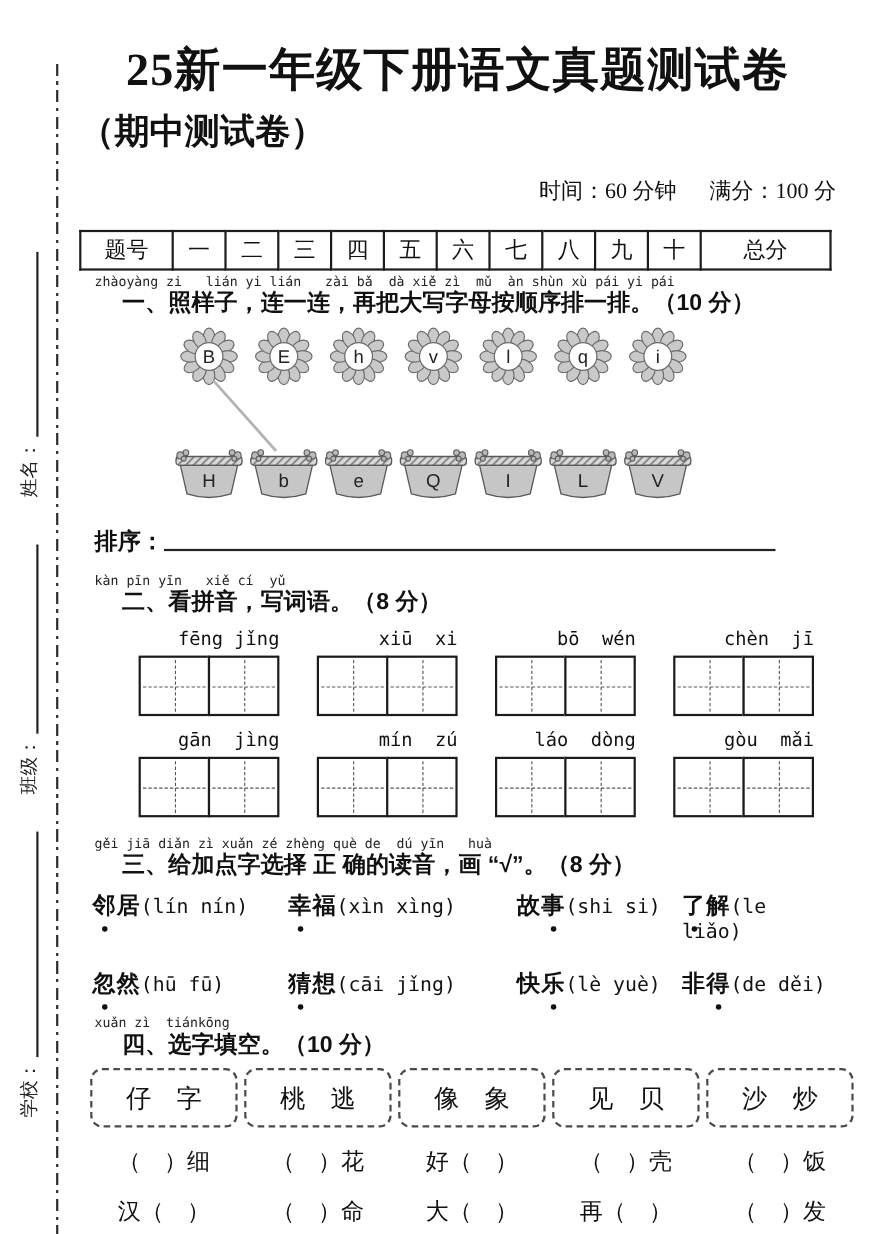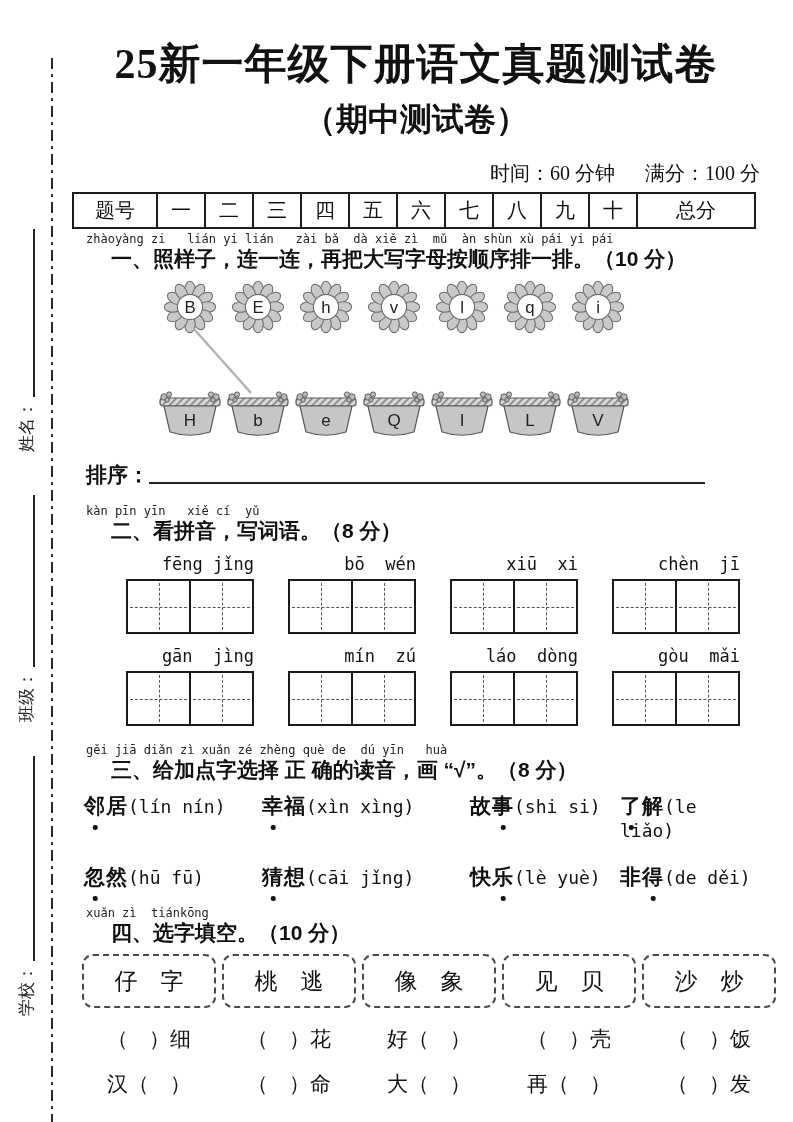--- a/index.html
+++ b/index.html
@@ -14,26 +14,26 @@
   #side-class{top:722px;left:15px;}
   #side-school{top:1016px;left:15px;}
   .side-blank{display:inline-block;border-bottom:2px solid #222;margin-left:4px;vertical-align:-3px;}
   #side-name .side-blank{width:168px;}
   #side-class .side-blank{width:172px;}
   #side-school .side-blank{width:205px;}
   
   .main{position:absolute;left:72px;top:0;width:688px;}
   .title{margin:40px 0 0 0;text-align:center;font-family:"Liberation Serif",serif;
     font-weight:900;font-size:42px;line-height:1.15;letter-spacing:1px;}
-  .subtitle{margin:10px 0 0 0;text-align:center;font-family:"Liberation Serif",serif;
+  .subtitle{margin:10px 0 0 0;text-align:left;font-family:"Liberation Serif",serif;
     font-weight:900;font-size:32px;}
   .info-line{margin-top:18px;display:flex;justify-content:flex-end;gap:30px;
     font-family:"Liberation Serif",serif;font-size:20px;}
   
-  .score-table{border-collapse:collapse;margin-top:5px;table-layout:fixed;width:632px;}
+  .score-table{border-collapse:collapse;margin-top:22px;table-layout:fixed;width:632px;}
   .score-table td{border:2px solid #1c1c1c;height:33px;text-align:center;
     font-family:"Liberation Serif",serif;font-size:20px;padding:0;}
   
   .sec-head{margin-top:4px;}
   .pinyin{font-family:"DejaVu Sans Mono",monospace;font-size:12px;color:#222;
     white-space:pre;margin-left:14px;line-height:1.1;}
   .sec-title{font-size:21px;font-weight:bold;line-height:1.25;margin-left:39px;}
   
   .match-area{position:relative;width:520px;height:166px;margin:6px 0 0 58px;}
   .flower-row{position:absolute;top:0;left:32px;display:flex;gap:12px;}
@@ -365,28 +365,28 @@
     </div>
     <div class="word-grid wg1" id="word-row-1">
         <div class="word-unit">
           <div class="pinyin-word">fēng jǐng</div>
           <div class="tian-box">
             <div class="tian-cell"></div>
             <div class="tian-cell"></div>
           </div>
         </div>
         <div class="word-unit">
+          <div class="pinyin-word">xiū  xi</div>
+          <div class="tian-box">
+            <div class="tian-cell"></div>
+            <div class="tian-cell"></div>
+          </div>
+        </div>
+        <div class="word-unit">
           <div class="pinyin-word">bō  wén</div>
-          <div class="tian-box">
-            <div class="tian-cell"></div>
-            <div class="tian-cell"></div>
-          </div>
-        </div>
-        <div class="word-unit">
-          <div class="pinyin-word">xiū  xi</div>
           <div class="tian-box">
             <div class="tian-cell"></div>
             <div class="tian-cell"></div>
           </div>
         </div>
         <div class="word-unit">
           <div class="pinyin-word">chèn  jī</div>
           <div class="tian-box">
             <div class="tian-cell"></div>
             <div class="tian-cell"></div>

